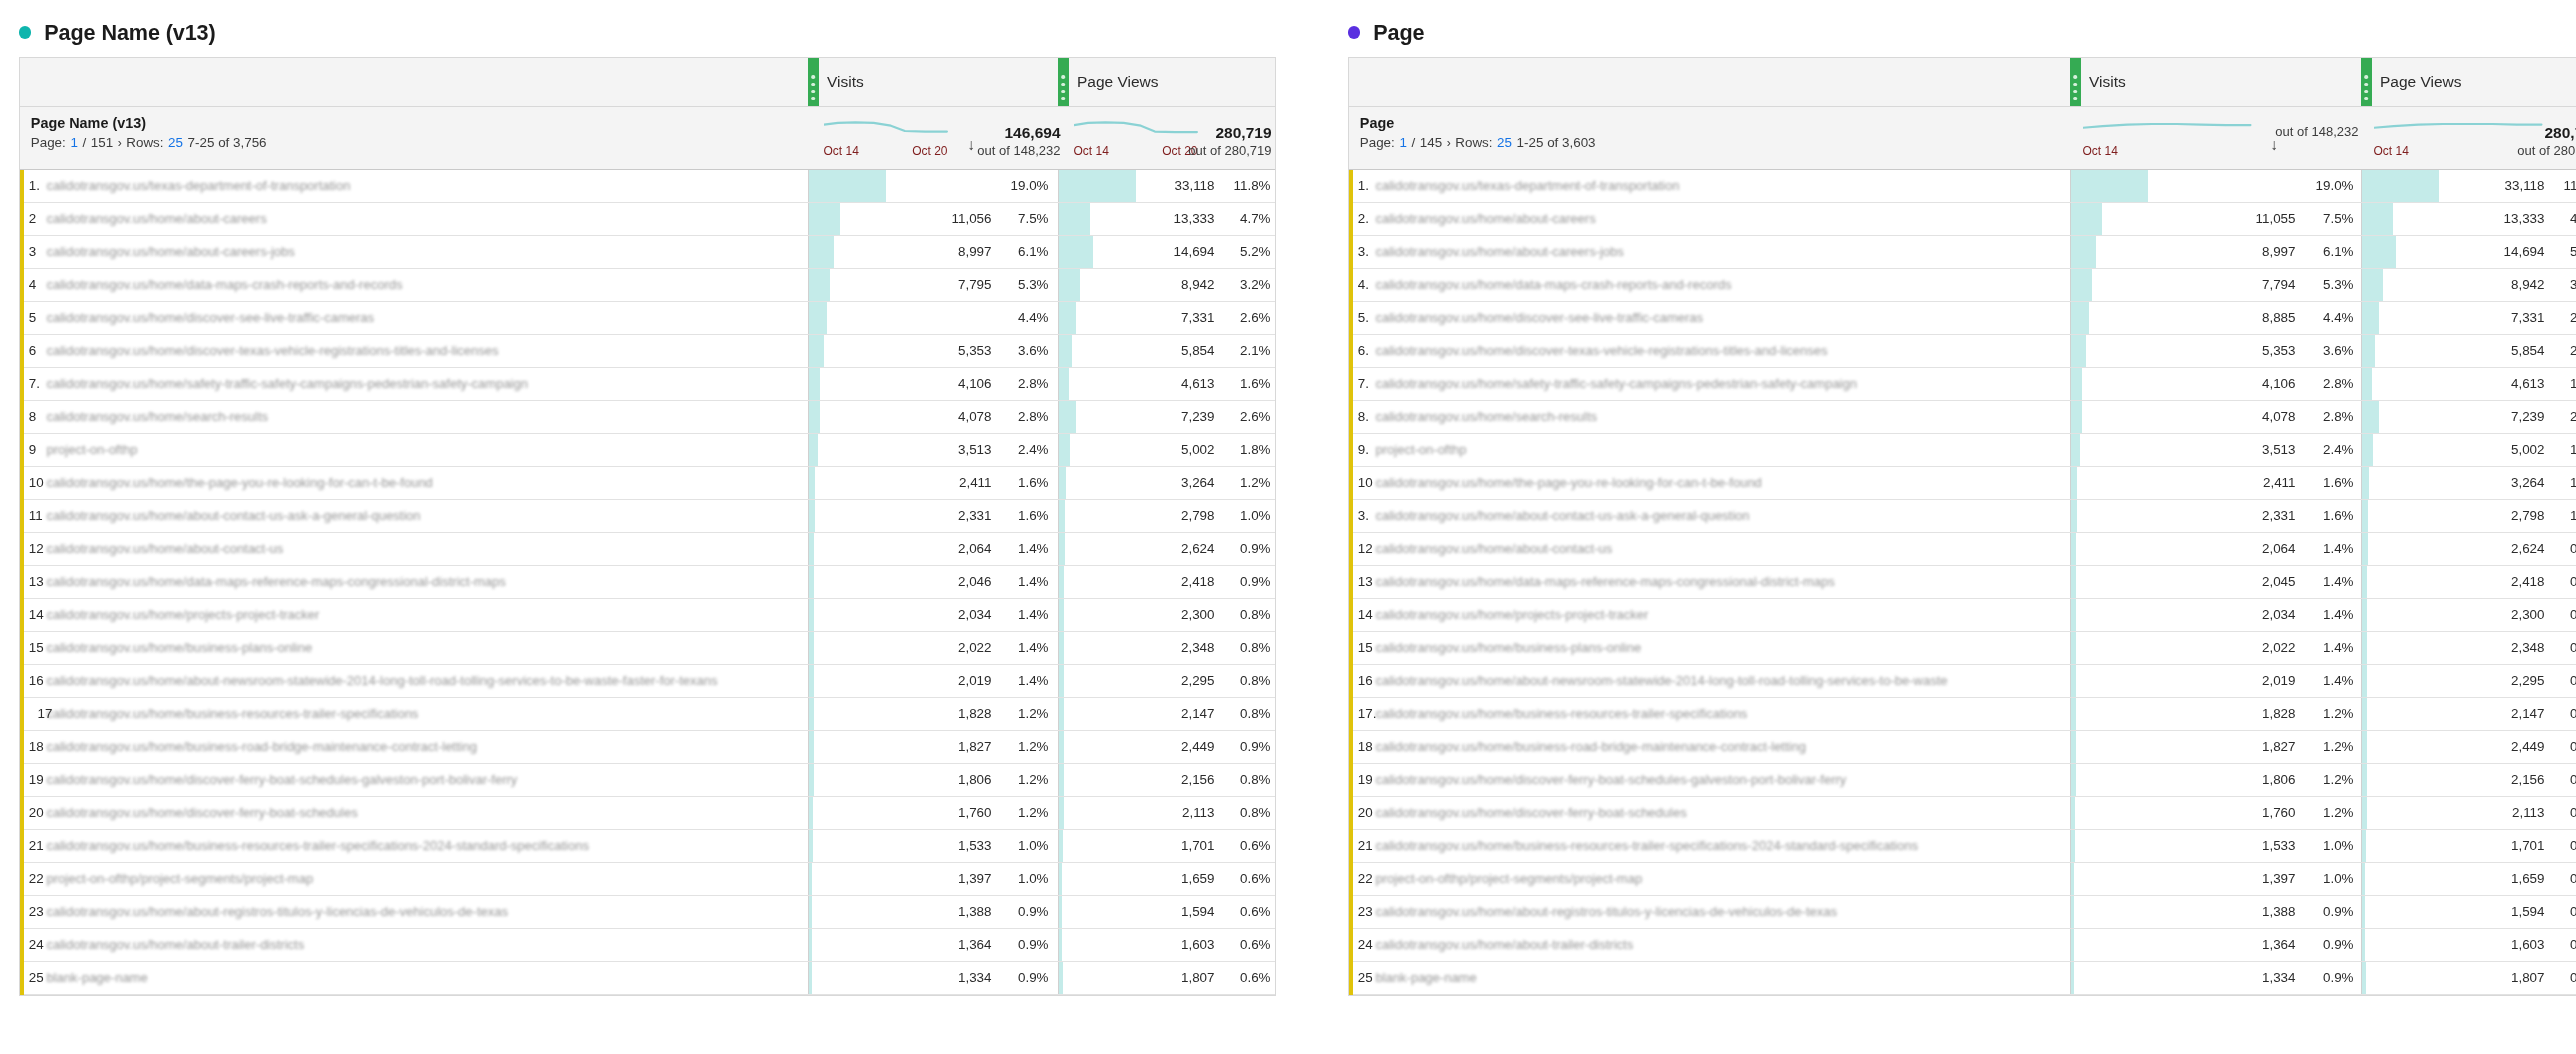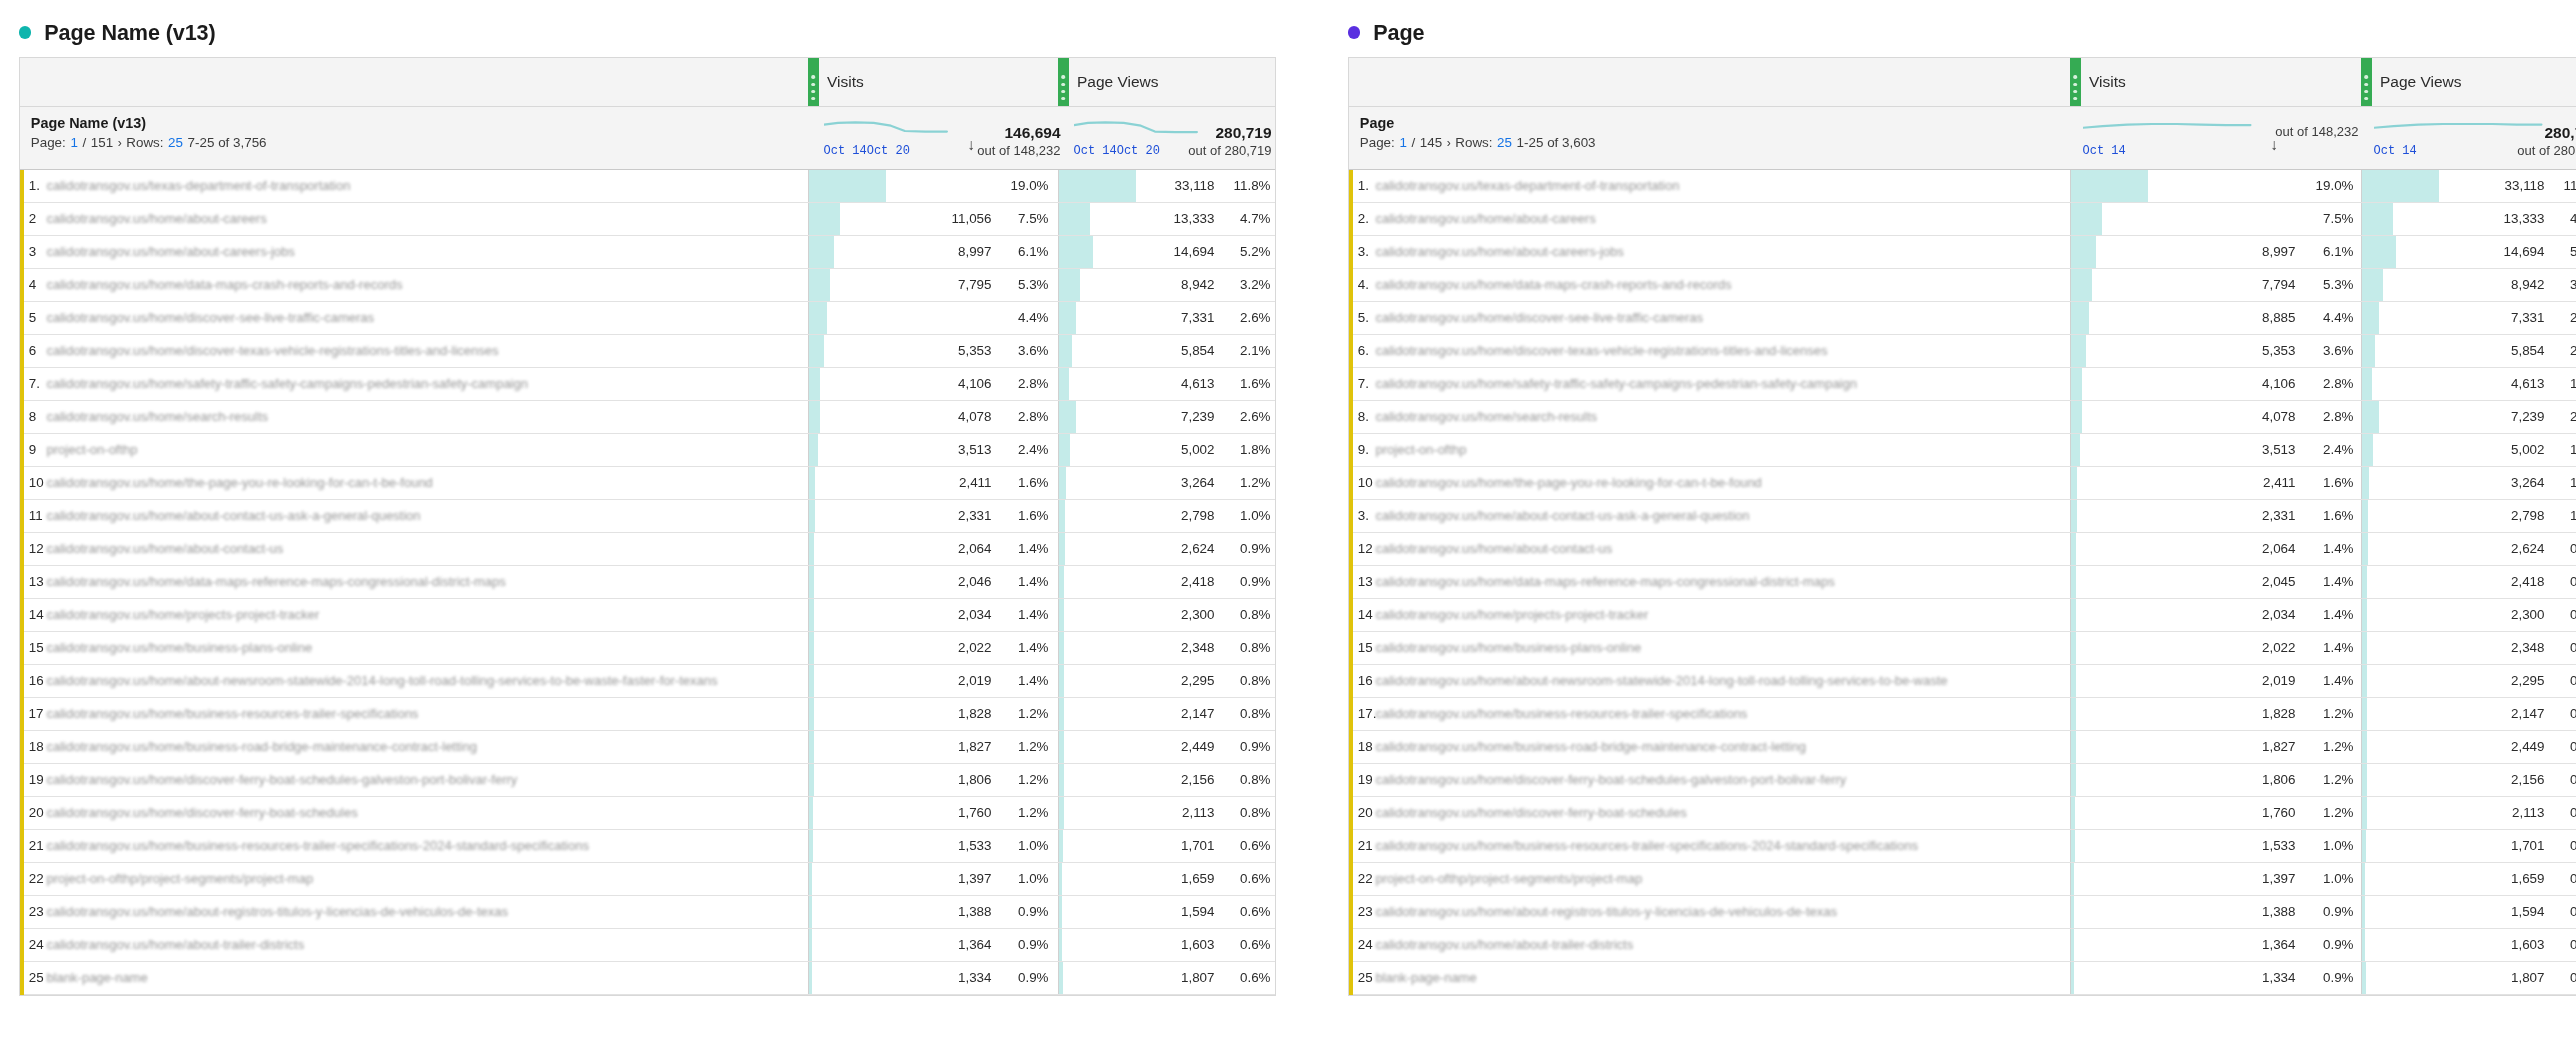--- a/index.html
+++ b/index.html
@@ -78,22 +78,22 @@
     font-size:13.4px; color:#3c3c3c; white-space:nowrap;
     margin-top:3.1px; display:flex; align-items:center; gap:4.6px;
   }
   .lnk { color:#1473e6; }
   .chev { color:#3c3c3c; font-size:12px; }
 
   .sum-metric { position:absolute; top:0; bottom:0; }
   .spark { position:absolute; top:10.3px; }
   .spark svg { display:block; }
   .spark-labels {
-    position:absolute; display:flex; justify-content:flex-start;
-    font-size:12px; color:#1d4ed8; white-space:nowrap;font-family:Liberation Mono, monospace;
+    position:absolute; display:flex; justify-content:space-between;
+    font-size:12px; color:#7f1d1d; white-space:nowrap;
   }
   .sort-arrow {
     position:absolute; font-size:15.5px; color:#3c3c3c; line-height:1;
   }
   .sum-nums {
     position:absolute; text-align:right; line-height:1.2;
   }
   .sum-nums .big { font-size:15.5px; font-weight:700; color:#1b1b1b; white-space:nowrap; }
   .sum-nums .small { font-size:13px; color:#3c3c3c; white-space:nowrap; }
 
@@ -434,21 +434,21 @@
             </div>
             <span class="cell-val" style="left: 0px; width: 972px;">2,019</span>
             <span class="cell-pct" style="left: 0px; width: 1029px;">1.4%</span>
             <div class="cell" style="left: 1038px; width: 219px;">
               <div class="bar" style="width: 5.4px;"></div>
             </div>
             <span class="cell-val" style="left: 0px; width: 1195px;">2,295</span>
             <span class="cell-pct" style="left: 0px; width: 1251px;">0.8%</span>
           </div>
           <div class="row">
-            <span class="row-rank" style="left: 9px;">17</span>
+            <span class="row-rank" style="left: 18px;">17</span>
             <span class="row-label" style="left: 27px;">calidotransgov.us/home/business-resources-trailer-specifications</span>
             <div class="cell" style="left: 788px; width: 250px;">
               <div class="bar" style="width: 5.1px;"></div>
             </div>
             <span class="cell-val" style="left: 0px; width: 972px;">1,828</span>
             <span class="cell-pct" style="left: 0px; width: 1029px;">1.2%</span>
             <div class="cell" style="left: 1038px; width: 219px;">
               <div class="bar" style="width: 5px;"></div>
             </div>
             <span class="cell-val" style="left: 0px; width: 1195px;">2,147</span>
@@ -651,20 +651,21 @@
             </div>
             <span class="cell-val" style="left: 0px; width: 1196px;">33,118</span>
             <span class="cell-pct" style="left: 0px; width: 1252px;">11.8%</span>
           </div>
           <div class="row">
             <span class="row-rank" style="left: 9.3px;">2.</span>
             <span class="row-label" style="left: 27px;">calidotransgov.us/home/about-careers</span>
             <div class="cell" style="left: 721px; width: 291px;">
               <div class="bar" style="width: 31px;"></div>
             </div>
+            <span class="cell-val" style="left: 0px; width: 947px;">11,055</span>
             <span class="cell-pct" style="left: 0px; width: 1005px;">7.5%</span>
             <div class="cell" style="left: 1012px; width: 245px;">
               <div class="bar" style="width: 31px;"></div>
             </div>
             <span class="cell-val" style="left: 0px; width: 1196px;">13,333</span>
             <span class="cell-pct" style="left: 0px; width: 1252px;">4.7%</span>
           </div>
           <div class="row">
             <span class="row-rank" style="left: 9.3px;">3.</span>
             <span class="row-label" style="left: 27px;">calidotransgov.us/home/about-careers-jobs</span>

